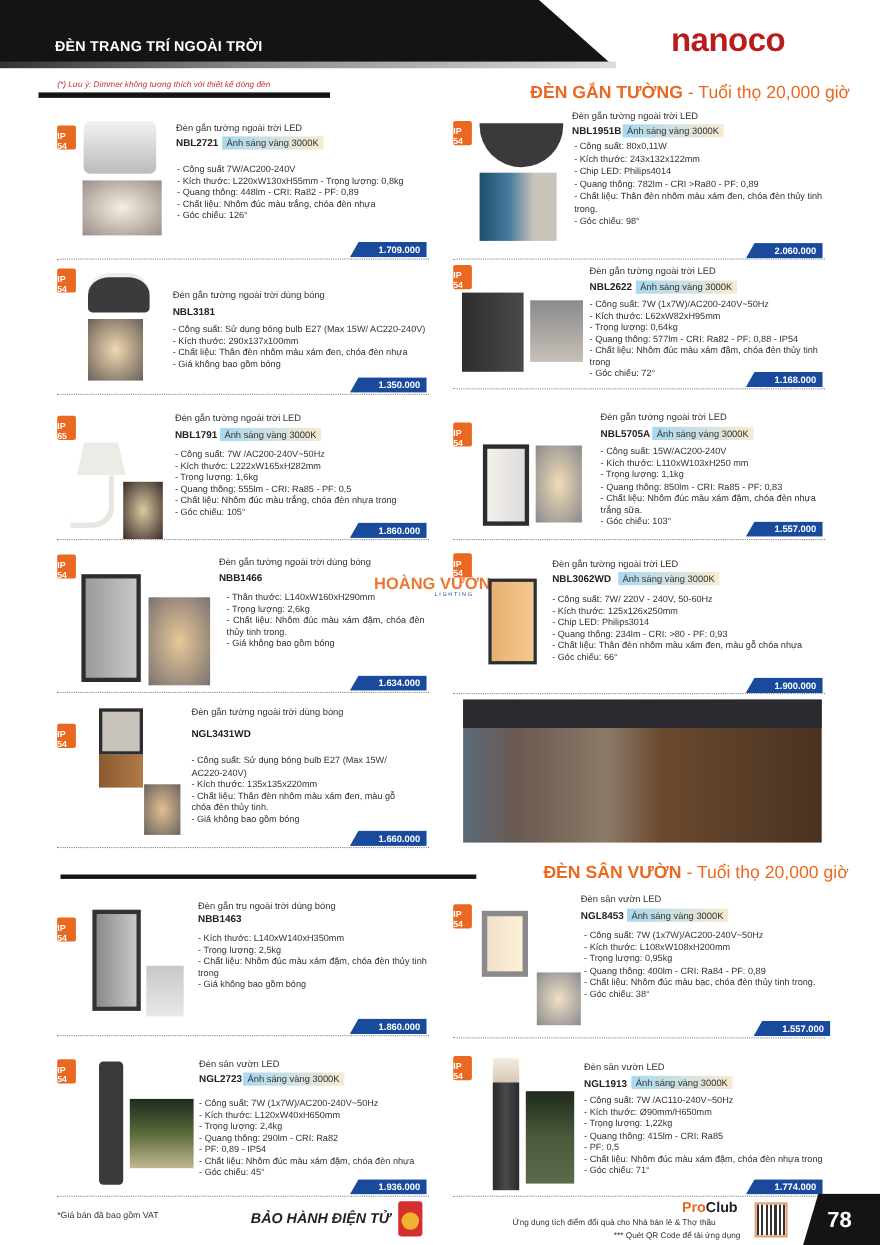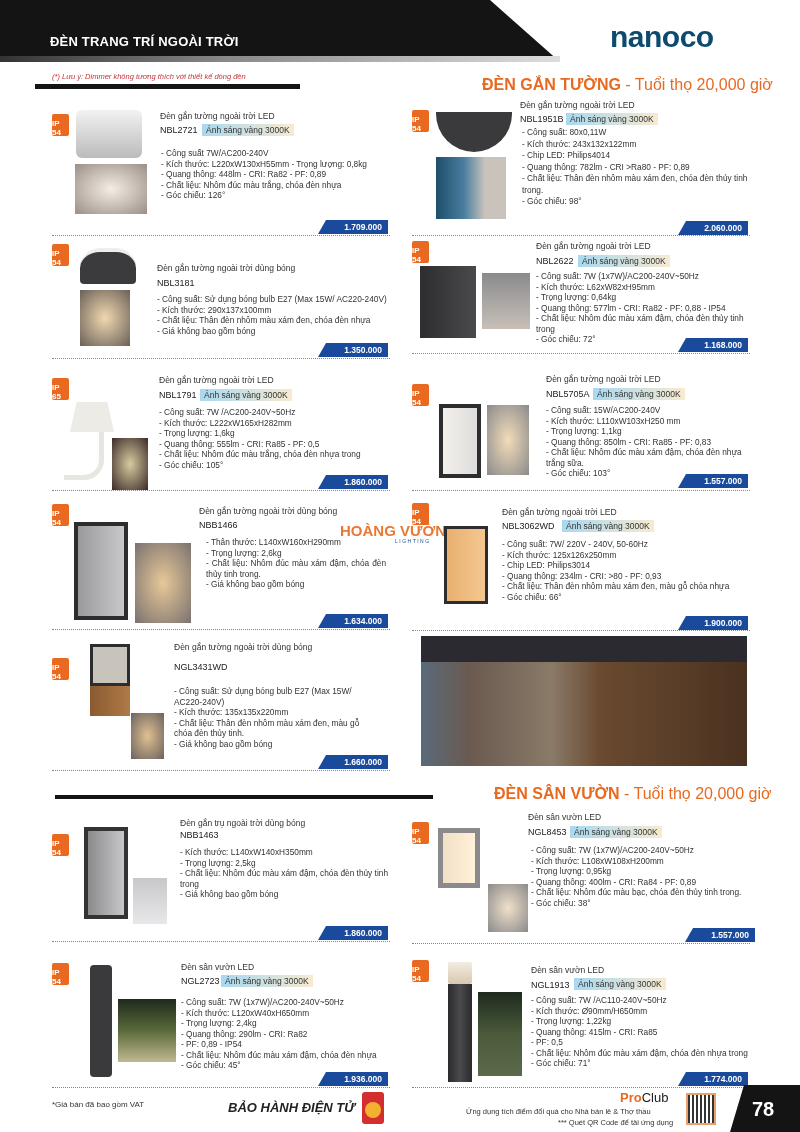--- a/index.html
+++ b/index.html
@@ -1,41 +1,41 @@
 <!DOCTYPE html>
 <html><head>
 <meta charset="utf-8">
 <style>
 *{box-sizing:border-box;margin:0;padding:0}
 body{width:800px;height:1132px;background:#fff;font-family:"Liberation Sans",sans-serif;color:#222;position:relative;overflow:hidden}
 .header{position:absolute;left:0;top:0;width:800px;height:62px}
 .header-slant{position:absolute;left:0;top:0;width:560px;height:62px;background:#141414;clip-path:polygon(0 0,490px 0,560px 100%,0 100%)}
 .header-grad{position:absolute;left:0;top:56px;width:560px;height:6px;background:linear-gradient(90deg,#333 0%,#888 40%,#ddd 100%)}
 .header-title{position:absolute;left:50px;top:34px;color:#fff;font-size:13px;font-weight:bold;letter-spacing:0.2px}
-.logo{position:absolute;left:610px;top:20px;color:#0c4a6e;font-size:30px;font-weight:bold;letter-spacing:-0.5px}
+.logo{position:absolute;left:610px;top:20px;color:#b91c1c;font-size:30px;font-weight:bold;letter-spacing:-0.5px}
 .note{position:absolute;left:52px;top:72px;font-size:7.5px;font-style:italic;color:#c4343a}
 .rule-top{position:absolute;left:35px;top:84px;width:265px;height:5px;background:#141414}
 .section-title{position:absolute;font-size:16px;color:#e8691f}
 .section-title b{font-weight:bold}
 .section-title span{font-weight:normal}
 .rule-mid{position:absolute;left:55px;top:795px;width:378px;height:4px;background:#141414}
 .ip{position:absolute;width:17px;height:22px;background:#e8691f;color:#fff;font-size:8px;font-weight:bold;line-height:9px;padding-top:5px;border-radius:2px}
 .ptype{position:absolute;font-size:8.5px;color:#333;white-space:nowrap}
-.pcode{position:absolute;font-size:9px;font-weight:normal;color:#222;white-space:nowrap}
+.pcode{position:absolute;font-size:9px;font-weight:bold;color:#222;white-space:nowrap}
 .light{position:absolute;font-size:8.5px;color:#333;padding:1px 4px;background:linear-gradient(90deg,#a8d8f0,#f8ead0);white-space:nowrap}
 .specs{position:absolute;font-size:8.3px;line-height:10.5px;color:#333}
 .specs div{white-space:normal}
 .price{position:absolute;height:14px;width:70px;background:#1a4a9c;color:#fff;font-size:8.5px;font-weight:bold;text-align:right;padding-right:6px;line-height:14px;clip-path:polygon(8px 0,100% 0,100% 100%,0 100%)}
 .dotline{position:absolute;height:1px;border-top:1px dotted #888}
 .img{position:absolute;background:#ccc}
 .footer-vat{position:absolute;left:52px;top:1100px;font-size:8px;color:#333}
 .footer-bh{position:absolute;left:228px;top:1100px;font-size:13px;font-weight:bold;font-style:italic;color:#222}
 .bh-icon{position:absolute;left:362px;top:1092px;width:22px;height:32px;background:#d32f2f;border-radius:3px}
 .bh-icon::after{content:"";position:absolute;left:3px;top:10px;width:16px;height:16px;border-radius:50%;background:#f2b230}
-.proclub{position:absolute;left:620px;top:1090px;font-size:13px;font-weight:normal;color:#222}
+.proclub{position:absolute;left:620px;top:1090px;font-size:13px;font-weight:bold;color:#222}
 .proclub b{color:#e8691f}
 .proclub-l1{position:absolute;left:466px;top:1107px;font-size:7.5px;color:#333}
 .proclub-l2{position:absolute;left:558px;top:1118px;font-size:7.5px;color:#333}
 .qr{position:absolute;left:686px;top:1093px;width:30px;height:32px;border:2px solid #e8a070;background:repeating-linear-gradient(90deg,#333 0 2px,#fff 2px 4px),#fff}
 .pagenum-bg{position:absolute;left:730px;top:1085px;width:70px;height:47px;background:#141414;clip-path:polygon(14px 0,100% 0,100% 100%,0 100%)}
 .pagenum{position:absolute;left:752px;top:1098px;color:#fff;font-size:20px;font-weight:bold}
 .watermark{position:absolute;left:340px;top:522px;font-size:15px;font-weight:bold;color:#e8691f;opacity:0.9}
 .watermark-sub{position:absolute;left:395px;top:538px;font-size:5px;color:#1a4a9c;letter-spacing:1.5px}
 </style>
 </head>

